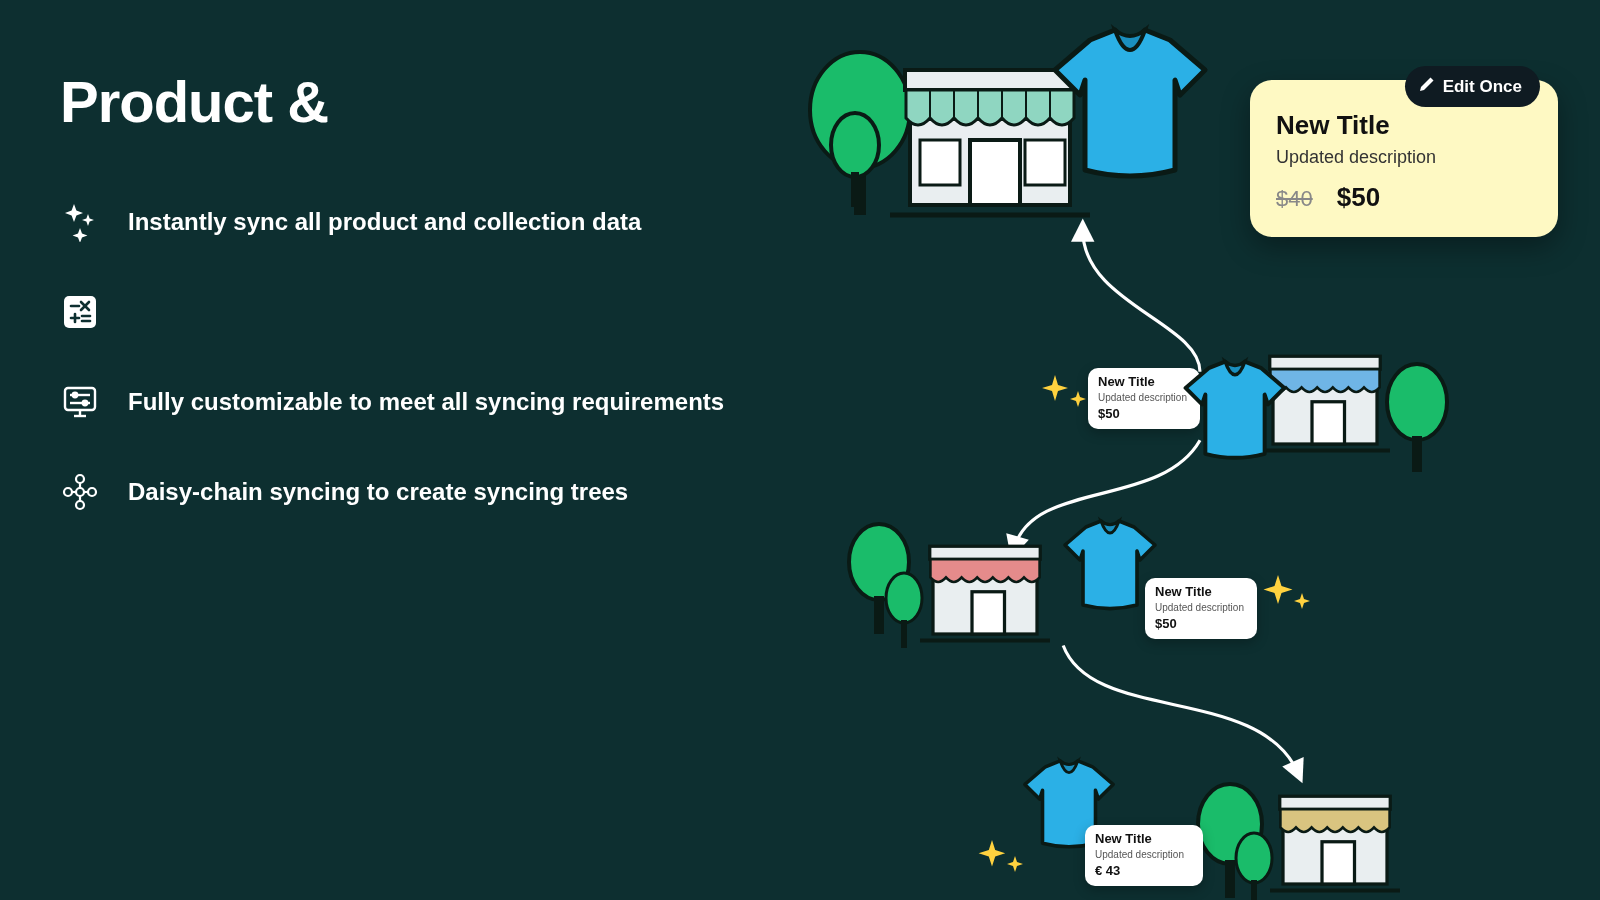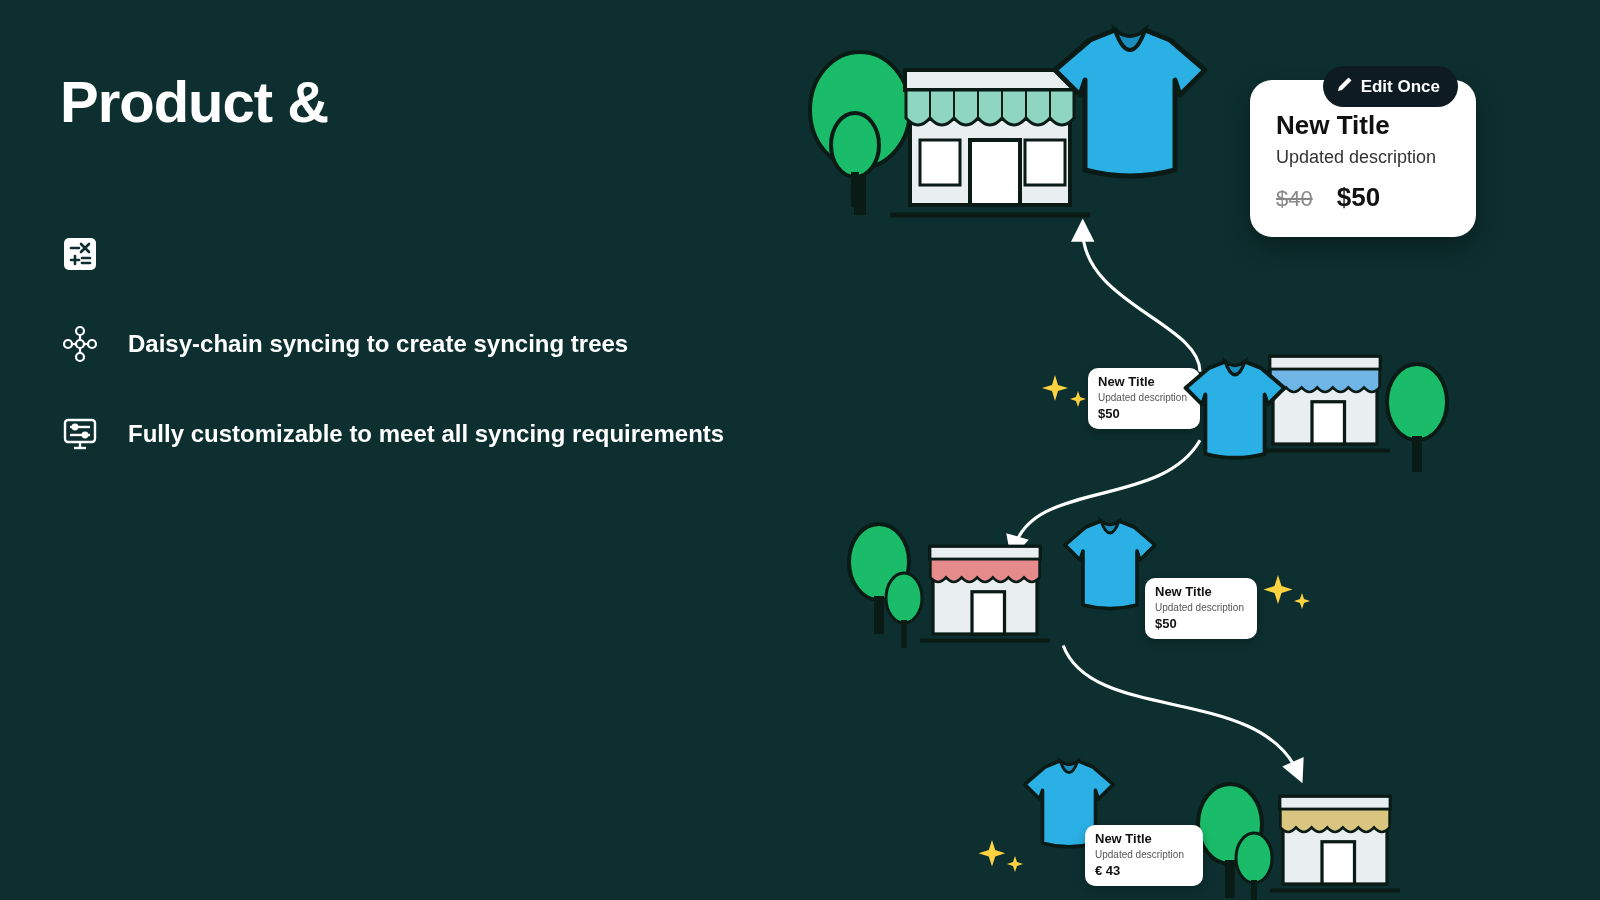--- a/index.html
+++ b/index.html
@@ -16,21 +16,21 @@
     position: absolute;
     left: 60px;
     top: 70px;
     width: 720px;
   }
   .title {
     font-size: 58px;
     font-weight: 700;
     line-height: 1.1;
     letter-spacing: -1px;
-    margin-bottom: 100px;
+    margin-bottom: 68px;
   }
   .feature {
     display: flex;
     align-items: center;
     gap: 28px;
     margin-bottom: 50px;
   }
   .feature-icon {
     width: 40px;
     height: 40px;
@@ -80,25 +80,25 @@
     font-size: 11px;
     line-height: 1.3;
     box-shadow: 0 4px 12px rgba(0,0,0,.25);
   }
   .card .ct { font-weight: 700; font-size: 13px; }
   .card .cd { color: #555; font-size: 10px; }
   .card .cp { font-weight: 700; font-size: 13px; margin-top: 2px; }
   
   .bigcard {
     position: absolute;
-    background: #ffffff;
+    background: #fef9c3;
     color: #111;
     border-radius: 22px;
     padding: 22px 26px 24px 26px;
-    width: 226px;
+    width: 308px;
     box-shadow: 0 10px 28px rgba(0,0,0,.35);
   }
   .bigcard .pill {
     position: absolute;
     top: -14px; right: 18px;
     background: #0f1b22;
     color: #fff;
     font-weight: 700;
     font-size: 17px;
     border-radius: 999px;
@@ -116,68 +116,76 @@
   .sparkle svg { display:block; }
 </style>
 </head>
 <body>
 
 <div class="left">
   <div class="title">
     <span>Product &amp;</span><br>
   </div>
 
+  <div class="feature">
+    <span class="feature-icon">
+      <svg viewBox="0 0 40 40" width="40" height="40" fill="#fff">
+          <path d="M14 2l2.4 6.6L23 11l-6.6 2.4L14 20l-2.4-6.6L5 11l6.6-2.4L14 2zm14 10l1.6 4.4L34 18l-4.4 1.6L28 24l-1.6-4.4L22 18l4.4-1.6L28 12zm-8 14l2 5.4 5.4 2-5.4 2-2 5.4-2-5.4-5.4-2 5.4-2 2-5.4z"></path>
+        </svg>
+    </span>
+    <span class="feature-text">Instantly sync all product and collection data</span>
+  </div>
 
   <div class="feature">
     <span class="feature-icon">
       <svg viewBox="0 0 40 40" width="40" height="40">
           <rect x="4" y="4" width="32" height="32" rx="5" fill="#fff"></rect>
           <g stroke="#0d2f30" stroke-width="2.6" stroke-linecap="round">
             <line x1="11" y1="14" x2="19" y2="14"></line>
             <line x1="21" y1="10" x2="29" y2="18"></line>
             <line x1="29" y1="10" x2="21" y2="18"></line>
             <line x1="11" y1="26" x2="19" y2="26"></line>
             <line x1="15" y1="22" x2="15" y2="30"></line>
             <line x1="22" y1="24" x2="30" y2="24"></line>
             <line x1="22" y1="29" x2="30" y2="29"></line>
           </g>
         </svg>
     </span>
   </div>
 
   <div class="feature">
     <span class="feature-icon">
+      <svg viewBox="0 0 40 40" width="40" height="40" fill="none" stroke="#fff" stroke-width="2.4">
+          <rect x="5" y="6" width="30" height="22" rx="3"></rect>
+          <line x1="14" y1="34" x2="26" y2="34"></line>
+          <line x1="20" y1="28" x2="20" y2="34"></line>
+          <line x1="10" y1="13" x2="30" y2="13"></line>
+          <circle cx="15" cy="13" r="2.2" fill="#fff"></circle>
+          <line x1="10" y1="21" x2="30" y2="21"></line>
+          <circle cx="25" cy="21" r="2.2" fill="#fff"></circle>
+        </svg>
+    </span>
+    <span class="feature-text">Fully customizable to meet all syncing requirements</span>
+  </div>
+
+  <div class="feature">
+    <span class="feature-icon">
       <svg viewBox="0 0 40 40" width="40" height="40" fill="none" stroke="#fff" stroke-width="2.2">
           <circle cx="20" cy="7" r="4"></circle>
           <circle cx="20" cy="20" r="4"></circle>
           <circle cx="8" cy="20" r="4"></circle>
           <circle cx="32" cy="20" r="4"></circle>
           <circle cx="20" cy="33" r="4"></circle>
           <line x1="20" y1="11" x2="20" y2="16"></line>
           <line x1="20" y1="24" x2="20" y2="29"></line>
           <line x1="12" y1="20" x2="16" y2="20"></line>
           <line x1="24" y1="20" x2="28" y2="20"></line>
         </svg>
     </span>
     <span class="feature-text">Daisy-chain syncing to create syncing trees</span>
-  </div>
-
-  <div class="feature">
-    <span class="feature-icon">
-      <svg viewBox="0 0 40 40" width="40" height="40" fill="none" stroke="#fff" stroke-width="2.4">
-          <rect x="5" y="6" width="30" height="22" rx="3"></rect>
-          <line x1="14" y1="34" x2="26" y2="34"></line>
-          <line x1="20" y1="28" x2="20" y2="34"></line>
-          <line x1="10" y1="13" x2="30" y2="13"></line>
-          <circle cx="15" cy="13" r="2.2" fill="#fff"></circle>
-          <line x1="10" y1="21" x2="30" y2="21"></line>
-          <circle cx="25" cy="21" r="2.2" fill="#fff"></circle>
-        </svg>
-    </span>
-    <span class="feature-text">Fully customizable to meet all syncing requirements</span>
   </div>
 </div>
 
 <div class="right">
 
   <svg class="flowpath" viewBox="0 0 740 880">
     <defs>
       <marker id="ah" viewBox="0 0 12 12" refX="6" refY="6" markerWidth="9" markerHeight="9" orient="auto-start-reverse">
         <path d="M1 1 L11 6 L1 11 Z" fill="#fff"></path>
       </marker>

